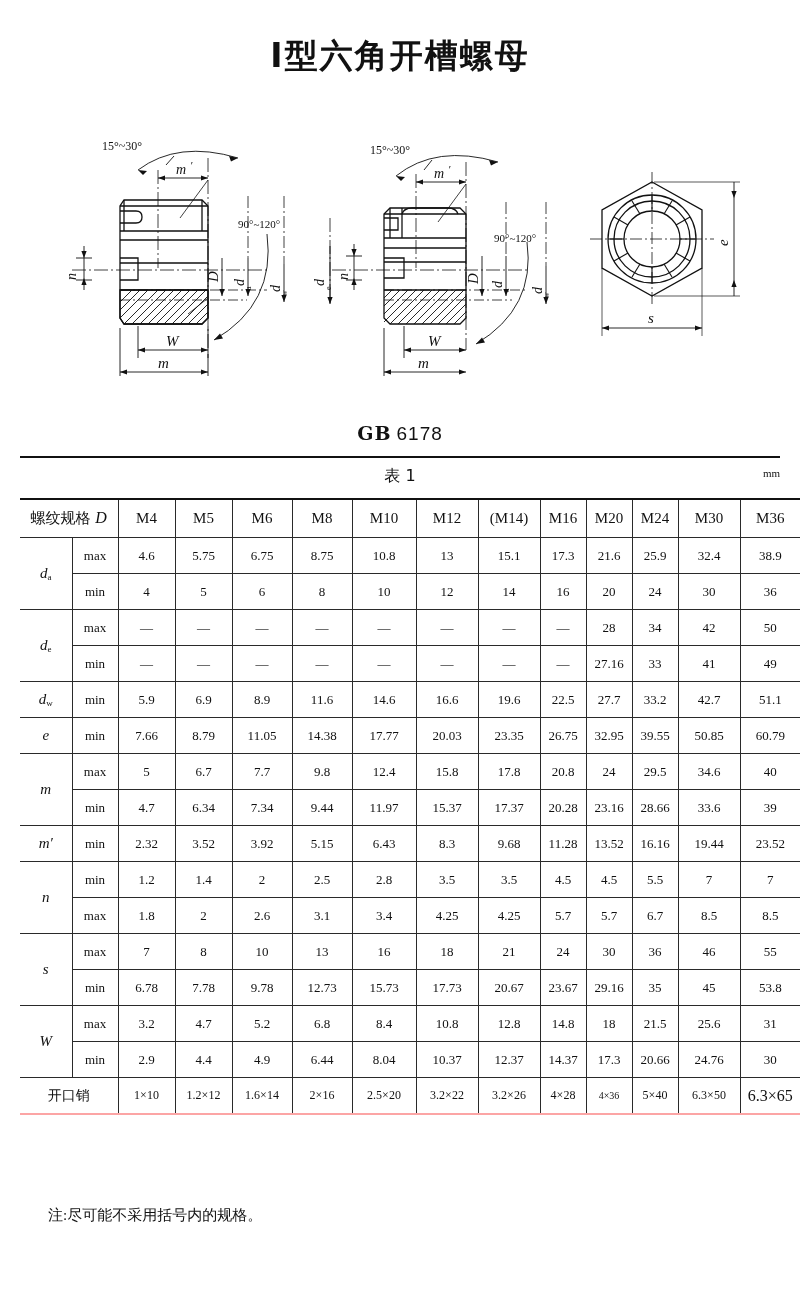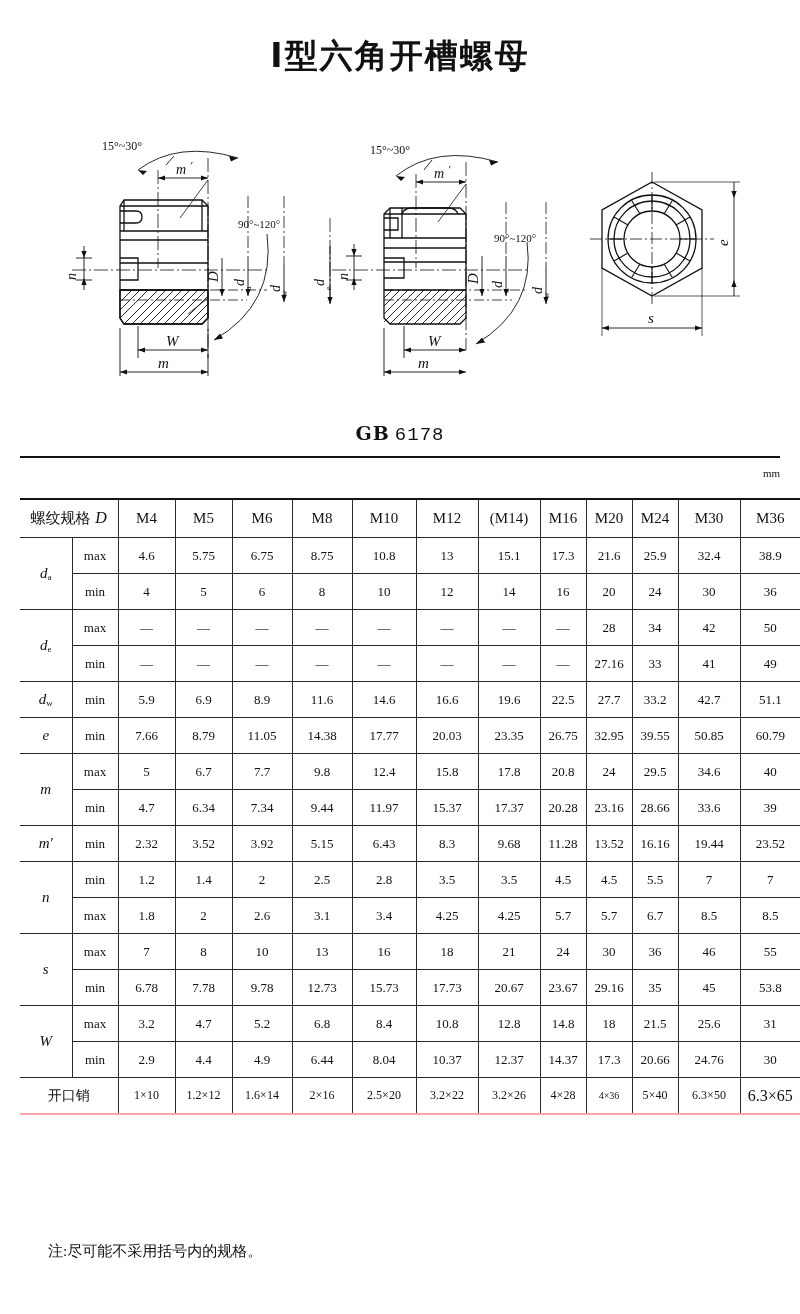--- a/index.html
+++ b/index.html
@@ -55,21 +55,21 @@
     width: 800px;
     text-align: center;
     font-size: 19px;
     letter-spacing: 1px;
   }
   .std-code .gb {
     font-family: "DejaVu Serif", "Liberation Serif", serif;
     font-weight: 700;
   }
   .std-code .num {
-    font-family: Liberation Mono, monospace;
+    font-family: Liberation Sans, sans-serif;
     font-weight: 400;
     margin-left: 5px;
   }
 
   
   .rule-top {
     position: absolute;
     top: 456px;
     left: 20px;
     width: 760px;
@@ -151,21 +151,21 @@
   }
   
   td.lbl.span2 { }
 
   sub.sb { font-size: 9px; font-style: normal; vertical-align: -2px; }
   .prime { font-style: italic; }
 
   
   .note {
     position: absolute;
-    top: 1242px;
+    top: 1206px;
     left: 48px;
     font-size: 15px;
     font-family: Liberation Serif, serif;
     color: #111;
   }
 </style>
 </head>
 <body>
 
 <div class="page-title">Ⅰ型六角开槽螺母</div>
@@ -475,20 +475,21 @@
     </svg>
   </div>
 </div>
 
 <div class="std-code">
   <span class="gb">GB</span><span class="num">6178</span>
 </div>
 <div class="rule-top"></div>
 
 <div class="tbl-caption">
+  <span class="cap">表 1</span>
   <span class="unit">mm</span>
 </div>
 
 <table class="spec">
   <colgroup>
     <col style="width:52px">
       <col style="width:46px">
     <col style="width:57px">
       <col style="width:57px">
       <col style="width:60px">

